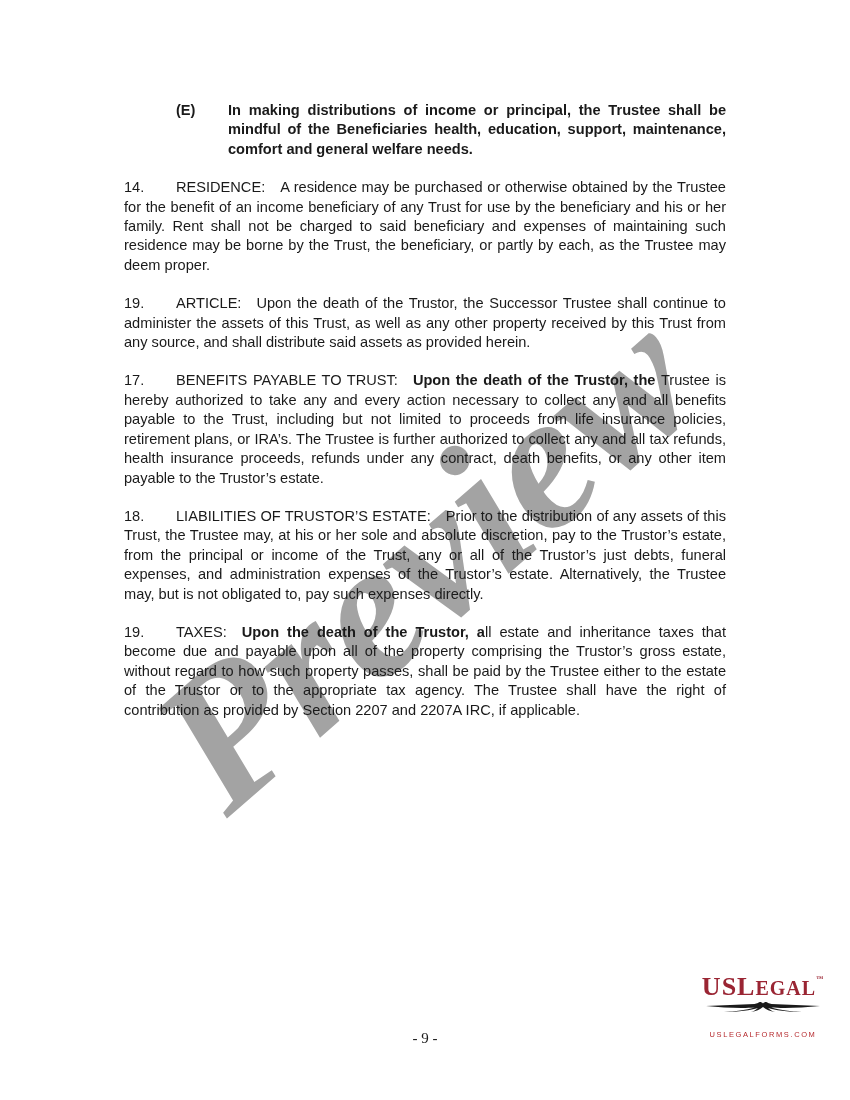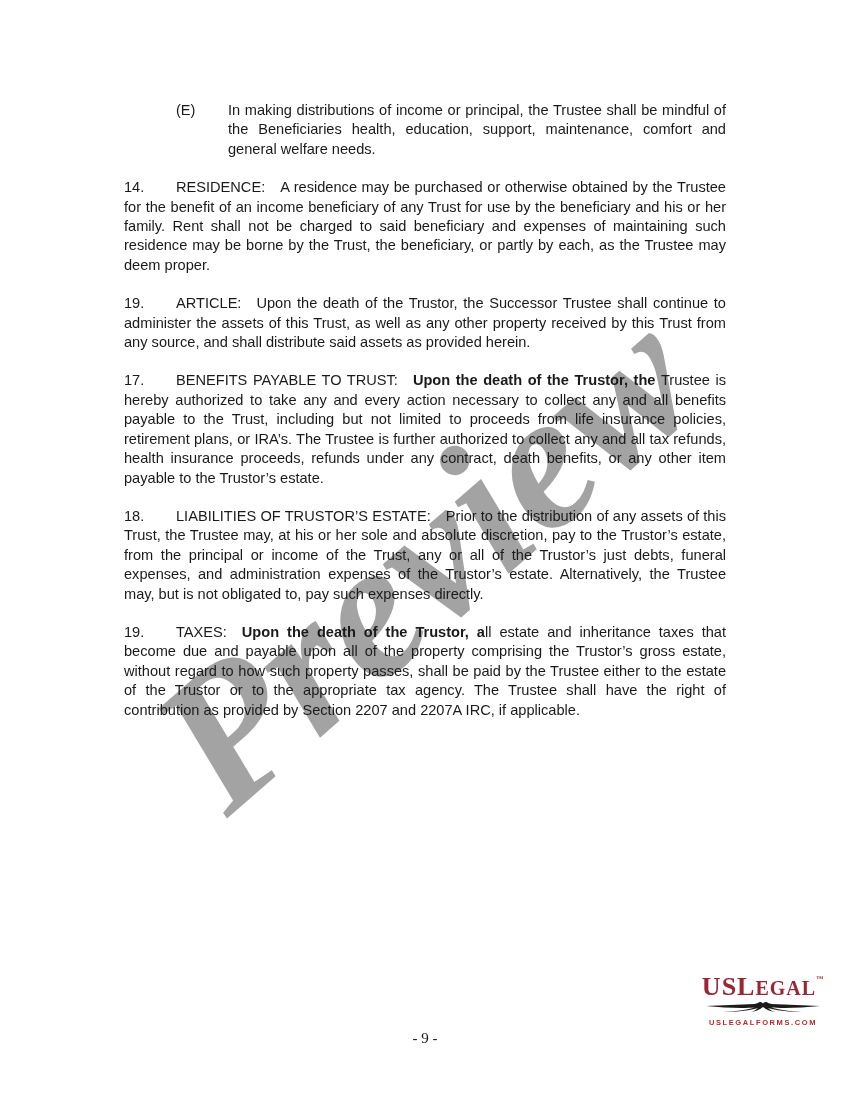--- a/index.html
+++ b/index.html
@@ -40,20 +40,21 @@
     font-size: 14.6px;
     line-height: 19.4px;
   }
   .para {
     margin: 0 0 19px 0;
     text-align: justify;
   }
   .clause {
     margin-left: 104px;
     text-indent: -52px;
+    font-weight: bold;
   }
   .clause-label {
     display: inline-block;
     width: 52px;
     text-indent: 0;
   }
   .sec-num {
     display: inline-block;
     width: 52px;
     font-weight: normal;
@@ -100,23 +101,23 @@
   .logo-big { font-size: 26px; }
   .logo-small { font-size: 20px; }
   .logo-tm {
     font-size: 7px;
     vertical-align: top;
     position: relative; top: 2px;
     color: #9a2533;
   }
   .logo-eagle { display: block; margin: 1px auto 0 auto; }
   .logo-site {
-    margin-top: 6px;
+    margin-top: 18px;
     font-family: "Liberation Sans", sans-serif;
-    font-weight: bold;
+    font-weight: normal;
     font-size: 7.5px;
     letter-spacing: 1.6px;
     color: #b5292d;
     white-space: nowrap;
   }
 </style>
 </head>
 <body>
 
 <div class="page">

